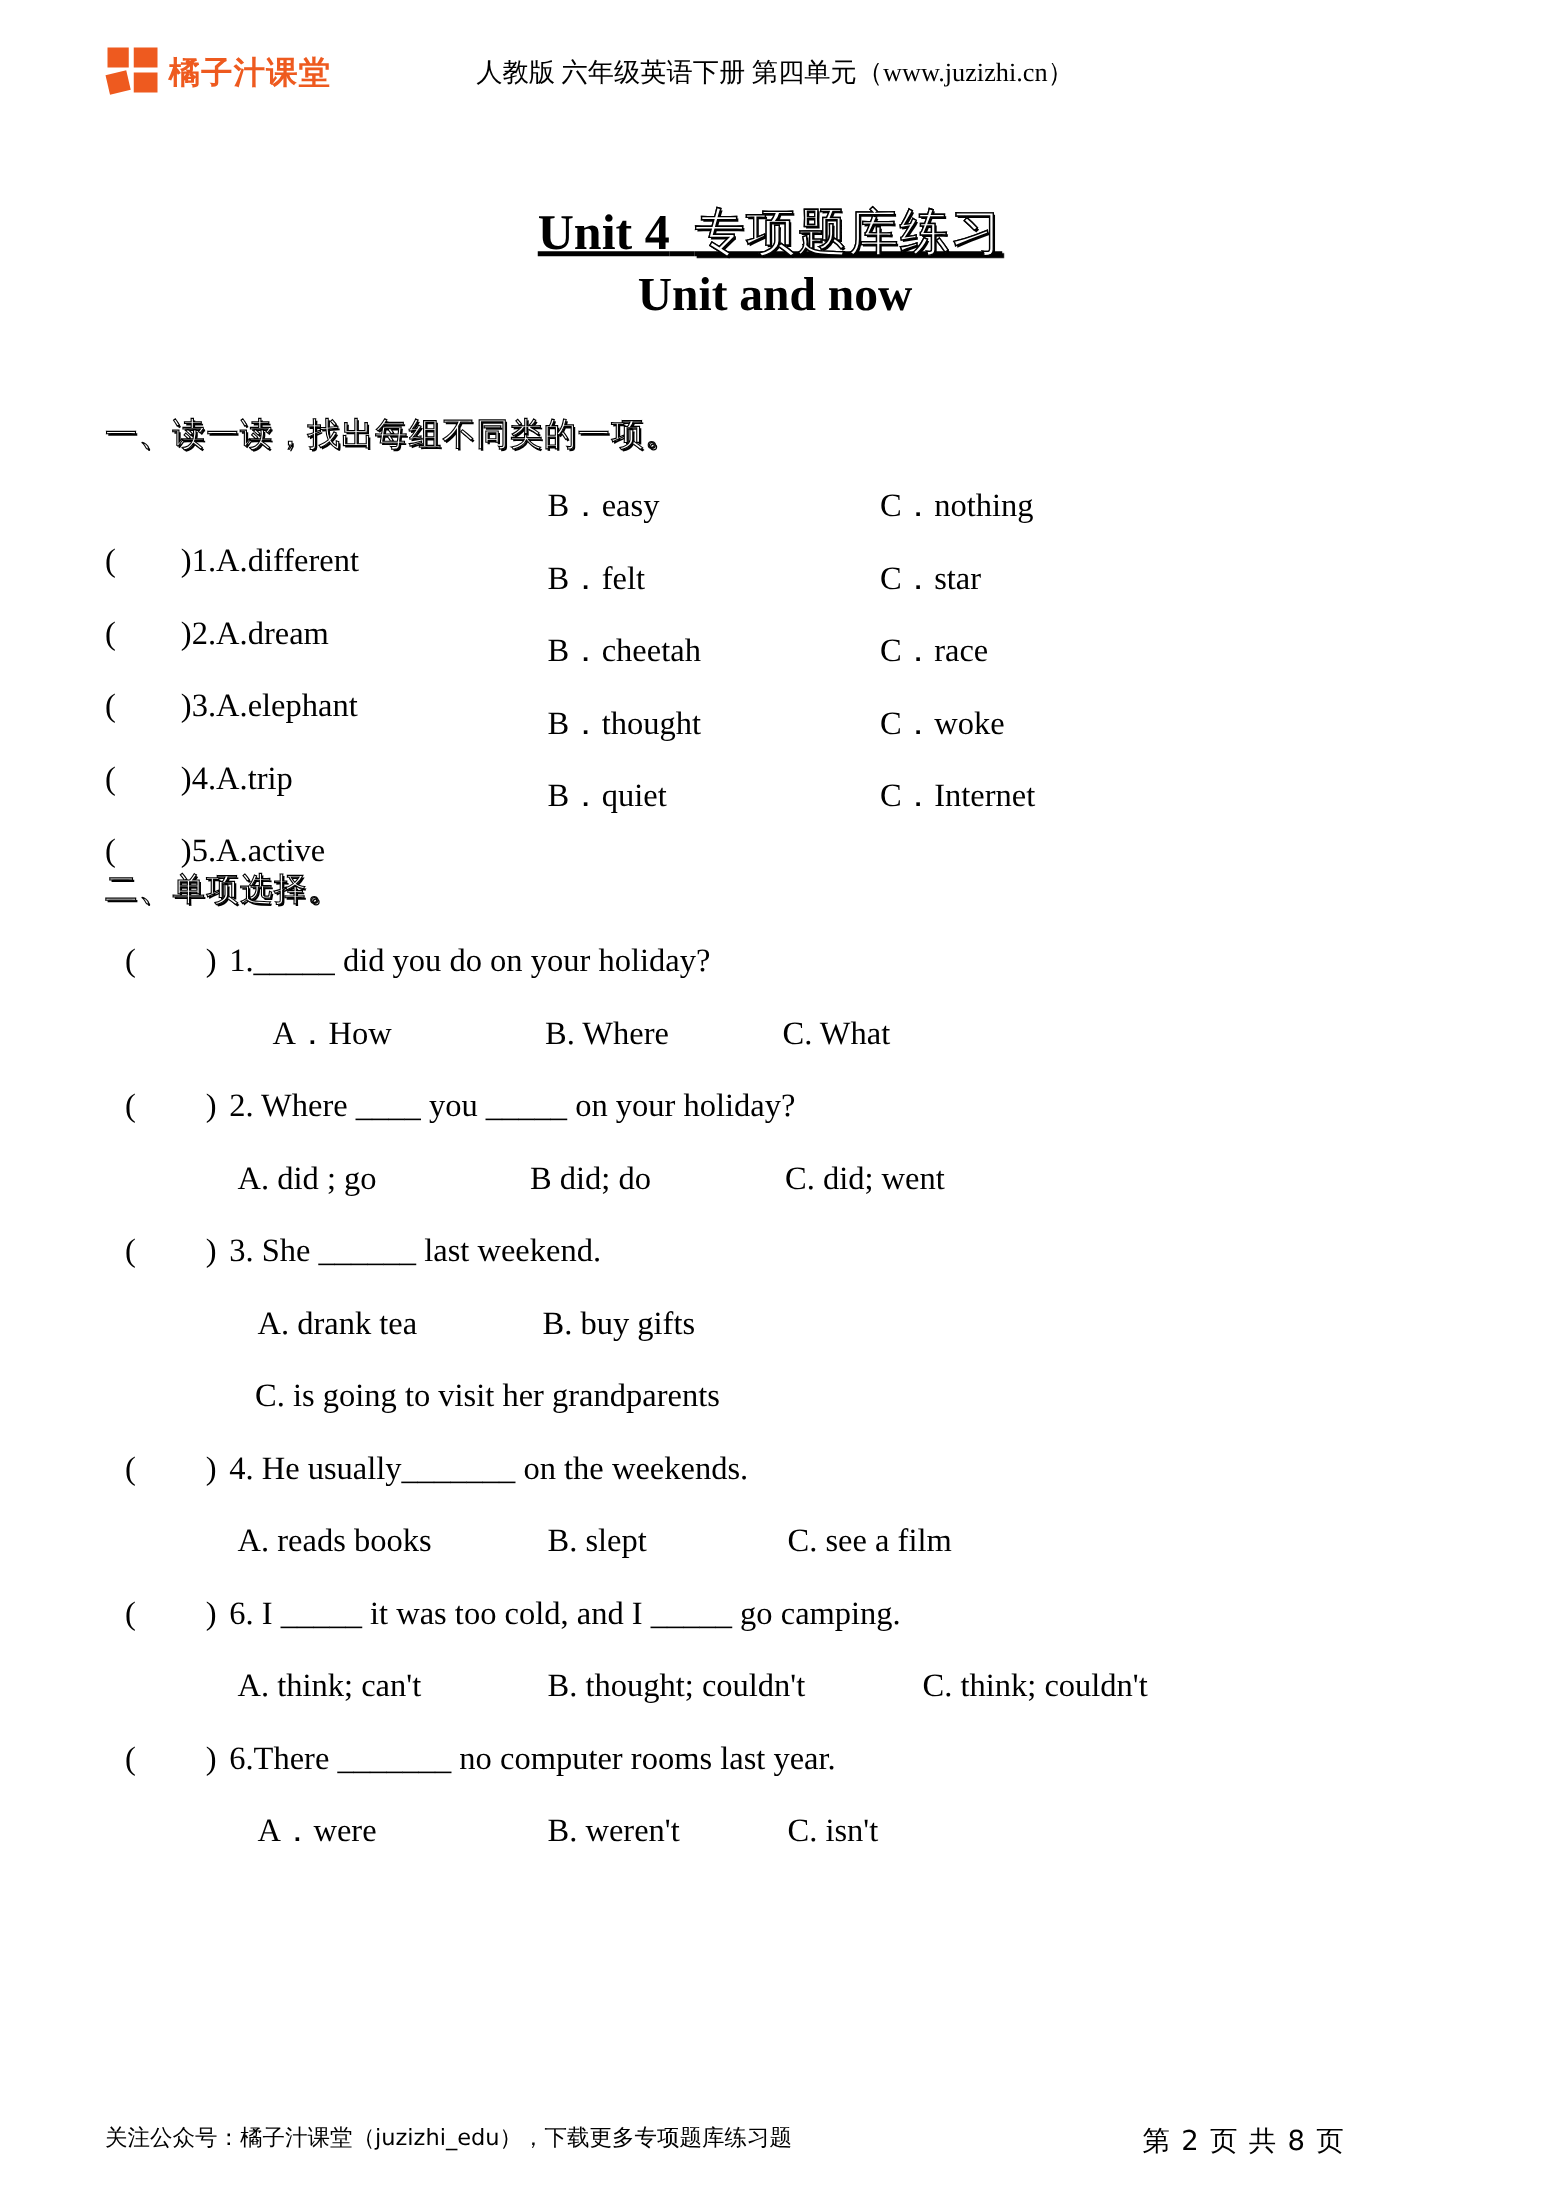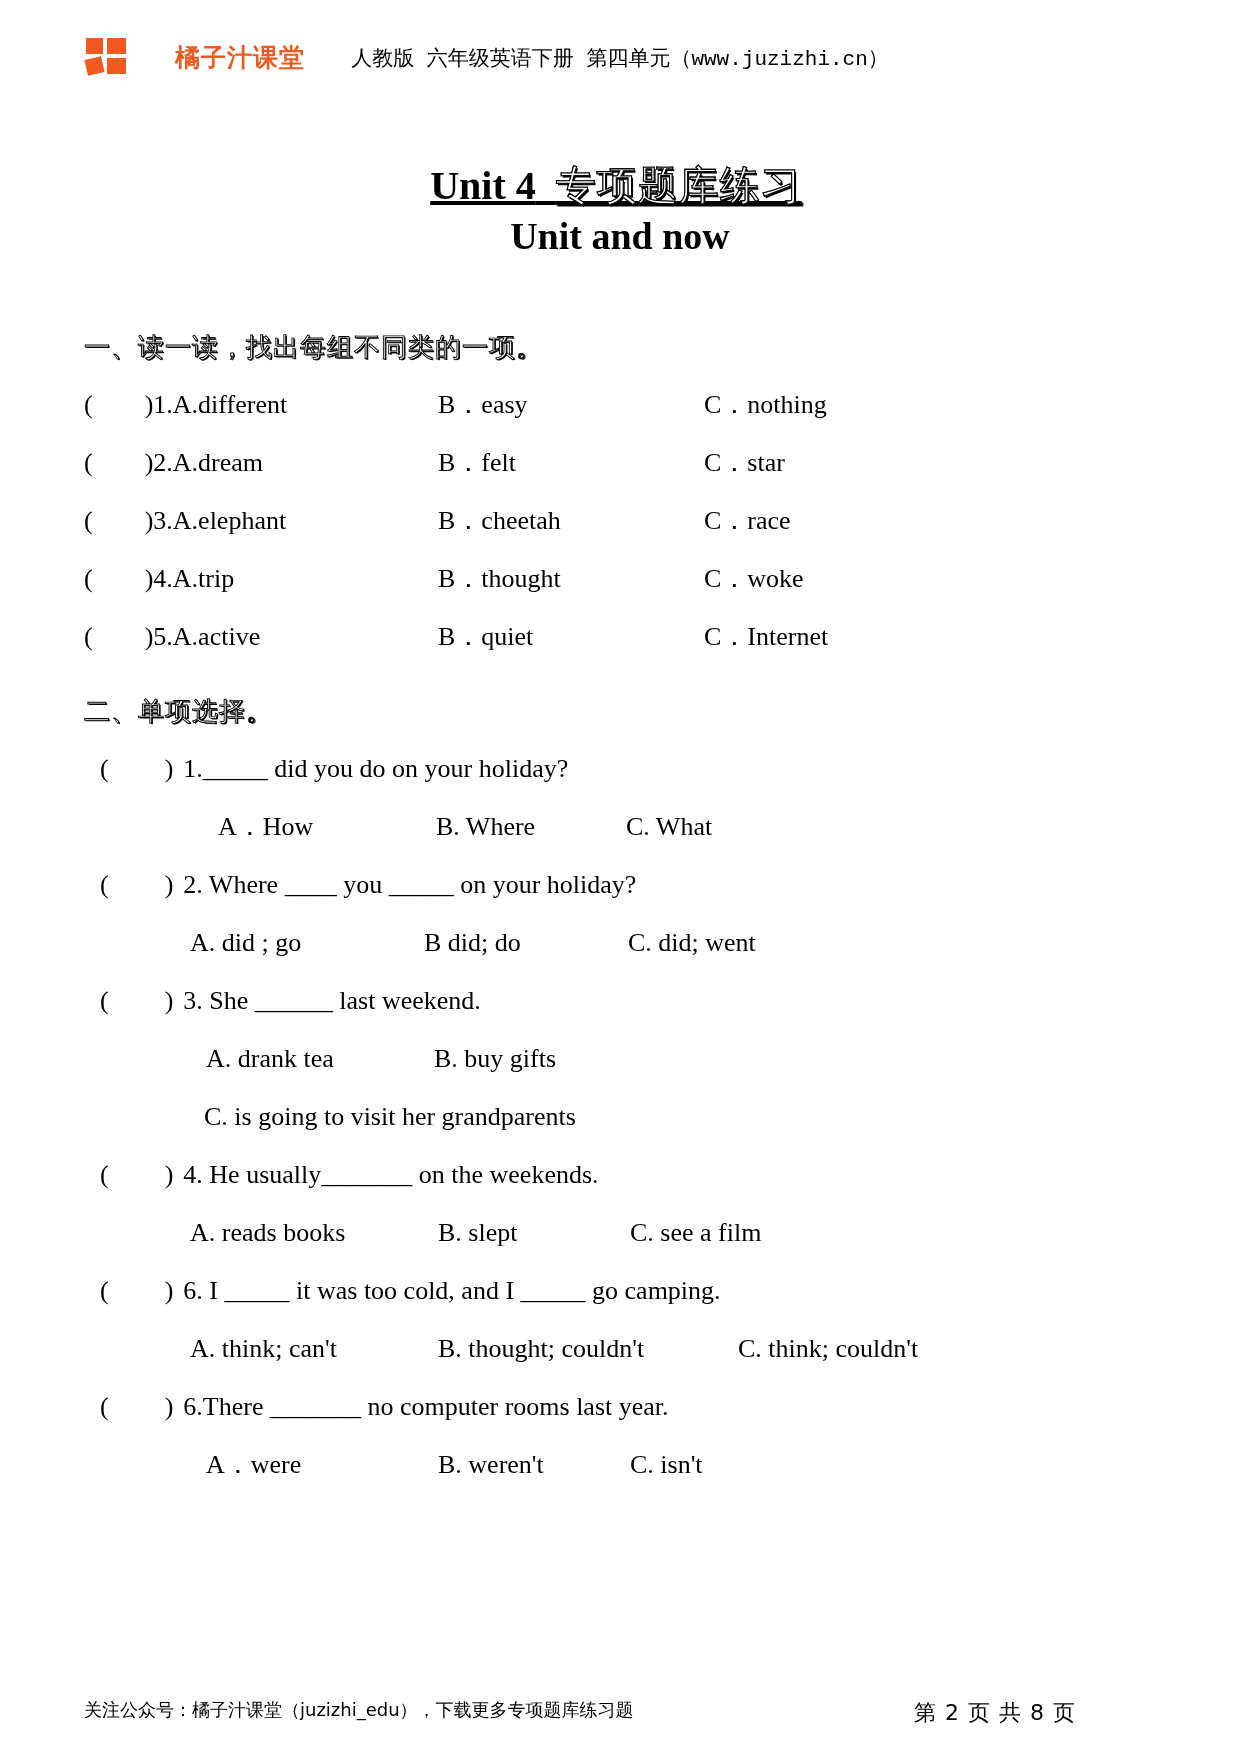--- a/index.html
+++ b/index.html
@@ -47,29 +47,28 @@
   .logo-mark i.sq-bl { left: 0px;  top: 20px; width: 17px; height: 16px;
                        transform: rotate(-13deg); }
   .logo-mark i.sq-br { left: 21px; top: 20px; width: 19px; height: 16px; }
   .logo-text {
     font-family: "DejaVu Sans", "Liberation Sans", sans-serif;
     font-size: 25px;
     font-weight: 700;
     color: #EE5A1F;
     letter-spacing: 1px;
     line-height: 1;
-    margin-left: 40px;
   }
   .header-title {
     position: absolute;
     left: 0;
     top: 44px;
     width: 1240px;
     text-align: center;
-    font-family: Liberation Mono, monospace;
+    font-family: Liberation Serif, serif;
     font-size: 21px;
     letter-spacing: 0px;
     color: #000;
     white-space: nowrap;
   }
 
   
   .doc-title-1 {
     position: absolute;
     left: 0;
@@ -122,21 +121,21 @@
 
   
   .s1-row {
     position: absolute;
     left: 84px;
     width: 1080px;
     font-size: 26px;
     line-height: 1;
     white-space: nowrap;
   }
-  .s1-row .col-a { position: absolute; left: 0px;   }
+  .s1-row .col-a { position: absolute; left: 0px; margin-top: 44px;   }
   .s1-row .col-b { position: absolute; left: 354px; }
   .s1-row .col-c { position: absolute; left: 620px; }
   .s1-row .paren-open  { margin-right: 52px; }
 
   
   .s2-q {
     position: absolute;
     left: 100px;
     font-size: 26px;
     line-height: 1;

